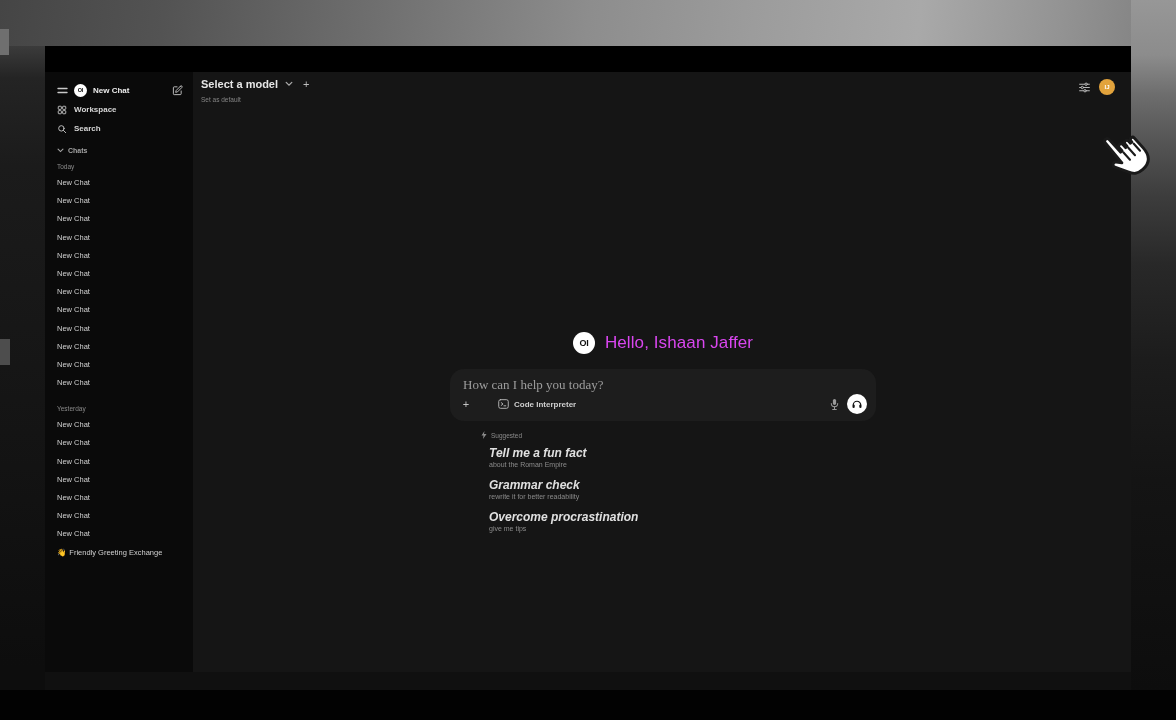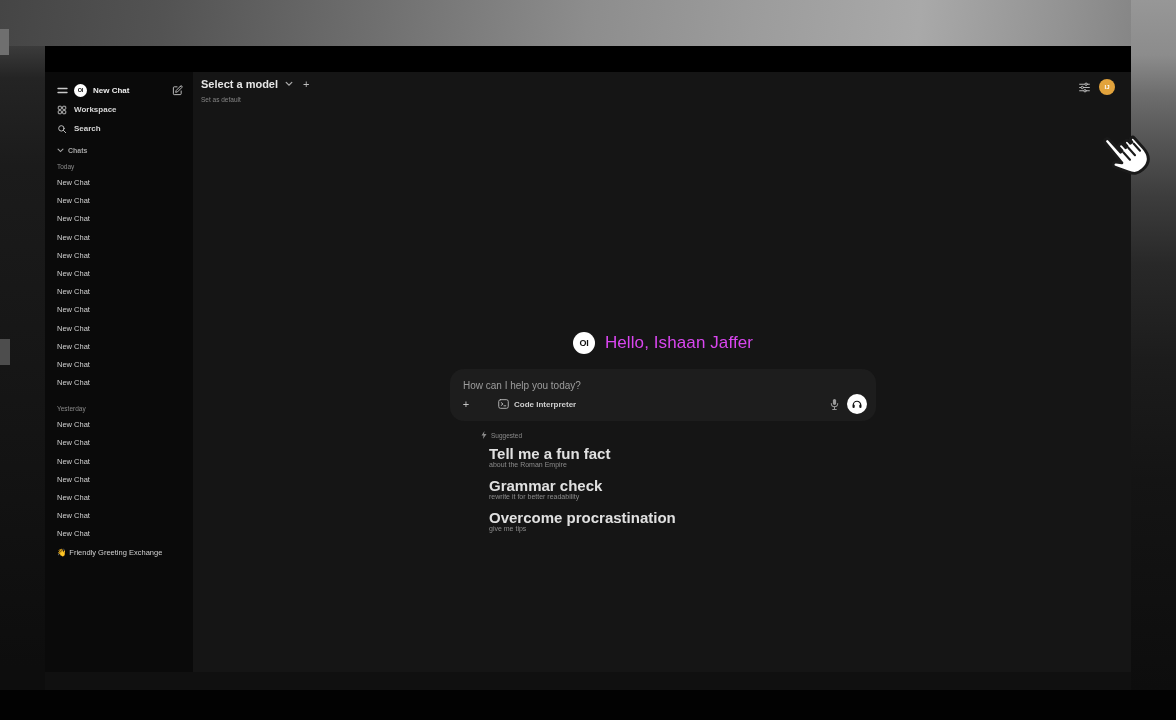--- a/index.html
+++ b/index.html
@@ -53,35 +53,35 @@
     font-size:6px;font-weight:700;color:#fff;}
 
   
   .center-col{position:absolute;left:405px;top:282px;width:426px;}
   .greet-row{display:flex;align-items:center;justify-content:center;gap:10px;height:30px;margin-bottom:11px;}
   .greet-logo{width:22px;height:22px;border-radius:50%;background:#fff;color:#111;
     display:flex;align-items:center;justify-content:center;font-size:9px;font-weight:800;letter-spacing:-.3px;}
   .greet-text{font-size:17px;font-weight:500;color:#d946ef;letter-spacing:.1px;}
   .inputbox{position:relative;width:426px;height:52px;background:#1d1d1d;border-radius:14px;box-sizing:border-box;}
   .inputbox input{position:absolute;left:11px;top:7px;width:330px;height:16px;background:transparent;border:none;outline:none;
-    color:#dcdcdc;font-size:10px;font-family:Liberation Sans, sans-serif;}
+    color:#dcdcdc;font-size:13px;font-family:Liberation Serif, serif;}
   .inputbox input::placeholder{color:#9d9d9d;}
   .in-bottom{position:absolute;left:0;bottom:6px;width:100%;height:22px;display:flex;align-items:center;padding:0 9px;box-sizing:border-box;gap:9px;}
   .plus-btn{font-size:11px;color:#c4c4c4;width:14px;text-align:center;cursor:pointer;}
   .ci-chip{display:flex;align-items:center;gap:5px;margin-left:16px;cursor:pointer;}
   .ci-label{font-size:8px;font-weight:600;color:#cfcfcf;}
   .in-right{margin-left:auto;display:flex;align-items:center;gap:7px;}
   .hp-btn{width:20px;height:20px;border-radius:50%;background:#fff;display:flex;align-items:center;justify-content:center;cursor:pointer;}
 
   
   .sug-wrap{margin-top:8px;padding-left:39px;}
   .sug-label-row{display:flex;align-items:center;gap:4px;height:12px;margin-bottom:6px;margin-left:-8px;}
   .sug-label{font-size:6.5px;color:#8c8c8c;}
   .sug-item{margin-bottom:9px;cursor:pointer;}
-  .sug-title{font-size:15px;font-weight:600;color:#e0e0e0;line-height:13px;}
+  .sug-title{font-size:12px;font-weight:600;color:#e0e0e0;line-height:13px;font-style:italic;}
   .sug-sub{font-size:7px;color:#8b8b8b;line-height:10px;}
 
   
   .cursor{position:absolute;left:1099px;top:126px;width:58px;height:62px;pointer-events:none;}
   .cursor svg{transform:rotate(-42deg);}
 </style>
 </head>
 <body>
 
 <div class="stage">

